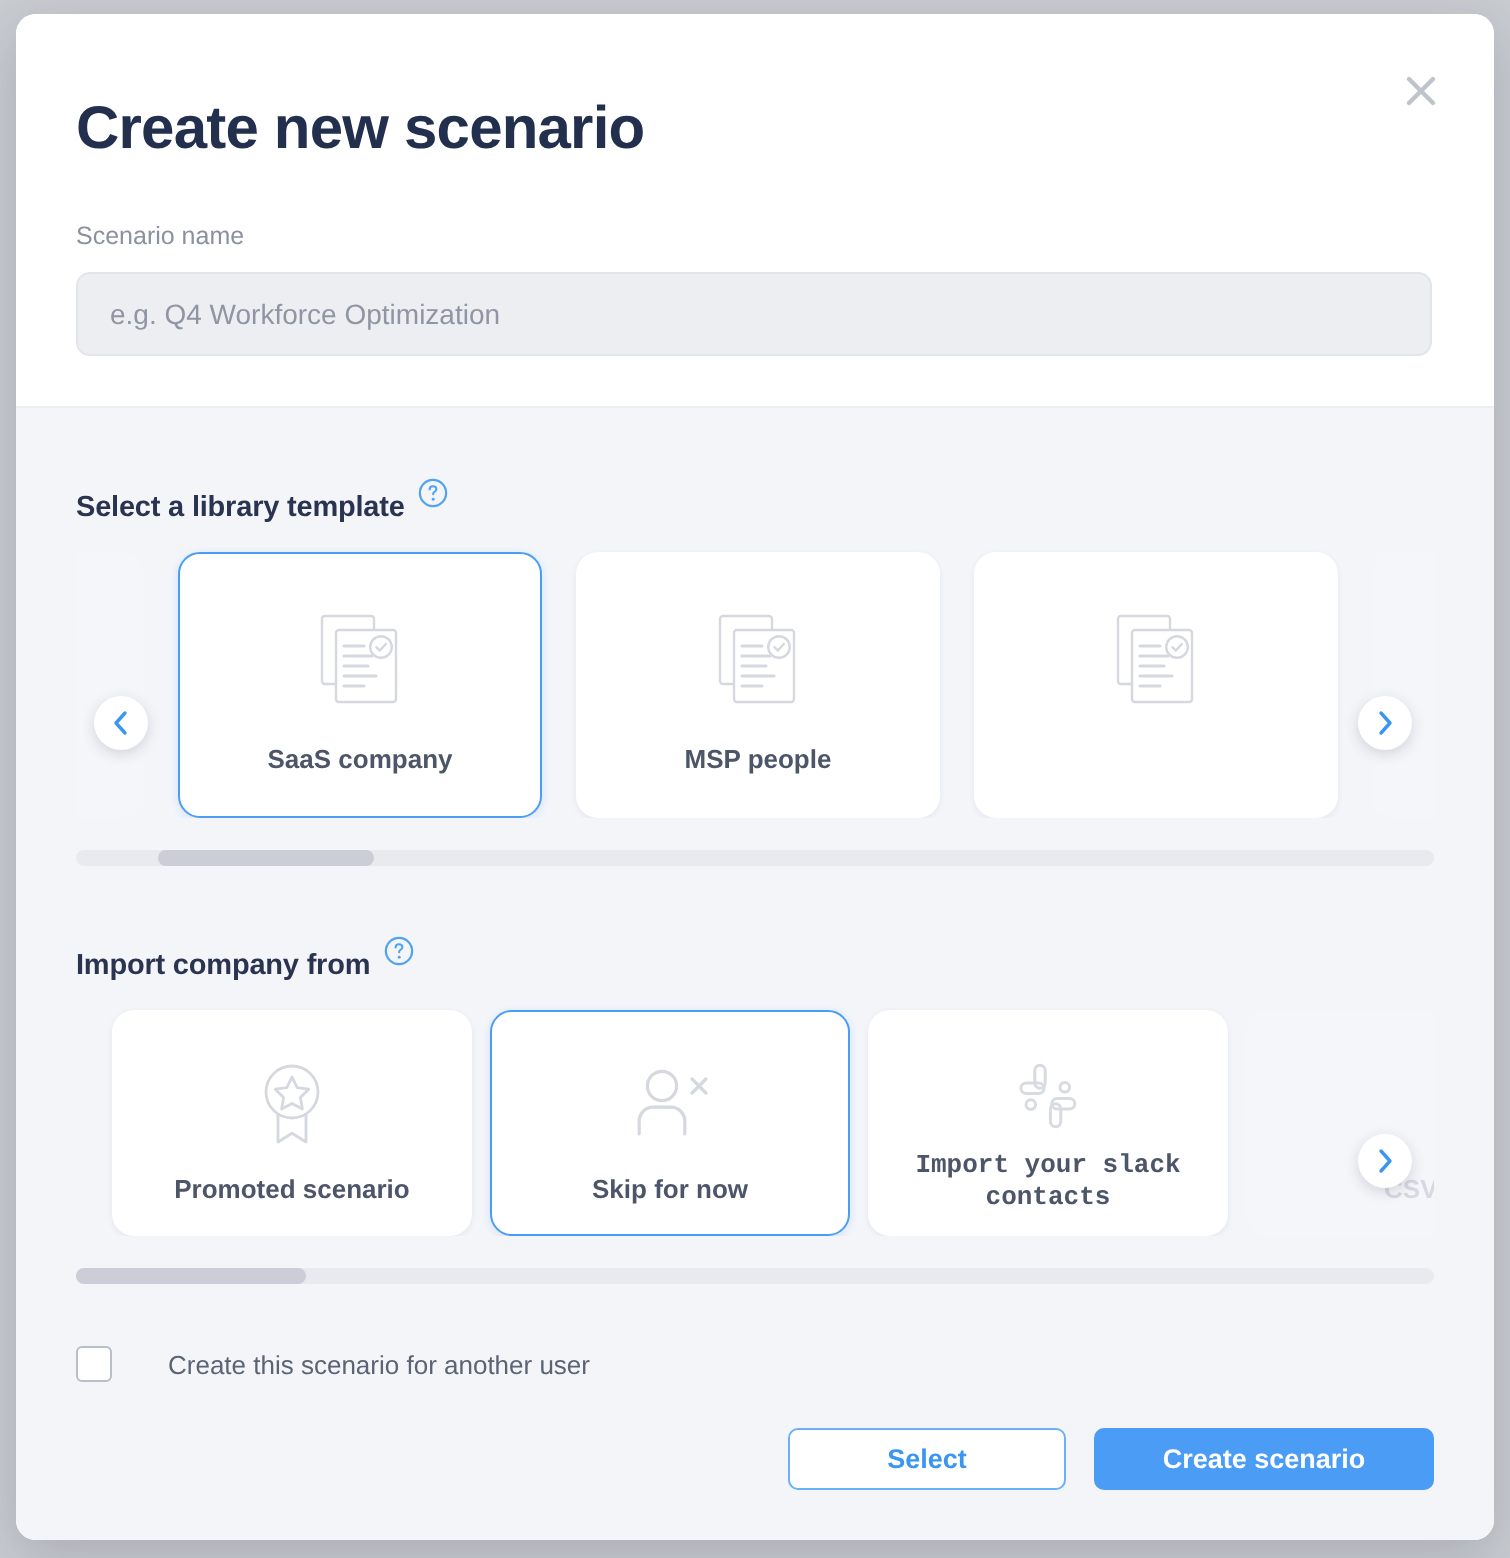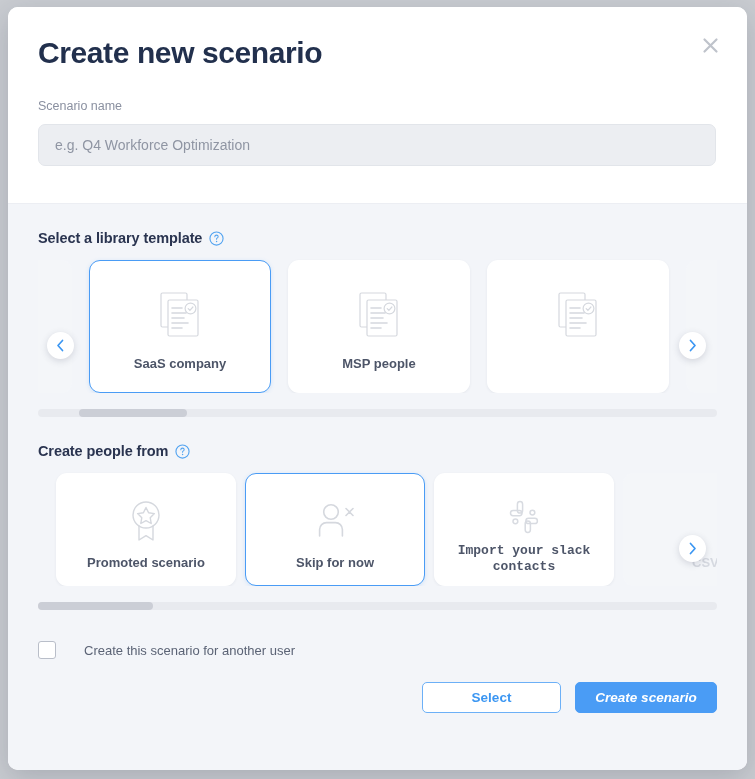--- a/index.html
+++ b/index.html
@@ -27,21 +27,21 @@
     overflow: hidden;
     box-shadow: 0 8px 28px rgba(26,35,56,0.18);
     display: flex;
     flex-direction: column;
   }
 
   
   .header {
     position: relative;
     background: #ffffff;
-    padding: 28px 30px 0 30px;
+    padding: 40px 30px 0 30px;
     height: 196px;
     flex: 0 0 196px;
   }
 
   .modal-title {
     font-size: 30px;
     font-weight: bold;
     color: #22304d;
     letter-spacing: -0.4px;
     line-height: 36px;
@@ -96,20 +96,21 @@
     align-items: center;
     gap: 7px;
     padding-top: 26px;
   }
   .section-title {
     font-size: 14.5px;
     font-weight: bold;
     color: #2a3category;
     color: #2a3450;
     letter-spacing: -0.1px;
+    margin-top: 16px;
   }
   .help-icon { width: 15px; height: 15px; cursor: pointer; display:block; }
 
   
   .carousel-wrap {
     position: relative;
     margin: 0 -30px;
     padding: 0 30px;
   }
   .carousel {
@@ -243,25 +244,24 @@
     align-items: center;
     justify-content: center;
   }
   .btn-secondary {
     width: 139px;
     background: #ffffff;
     border: 1.3px solid #6cb0f7;
     color: #3b96f2;
   }
   .btn-primary {
-    width: 142px;
+    width: 170px;
     background: #4a9cf5;
     border: 1.3px solid #4a9cf5;
     color: #ffffff;
-    font-style: italic;
   }
 </style>
 </head>
 <body>
 
 <div class="modal">
 
   <div class="header">
     <div class="modal-title">Create new scenario</div>
 
@@ -373,21 +373,21 @@
         </div>
 
       </div>
 
       <div class="scrollbar">
         <div class="scroll-thumb" style="left:6%; width:16%;"></div>
       </div>
     </div>
 
     <div class="section-head">
-      <span class="section-title">Create people from</span>
+      <span class="section-title">Import company from</span>
       <span>
         <svg class="help-icon" viewBox="0 0 16 16" aria-hidden="true">
           <circle cx="8" cy="8" r="7" fill="none" stroke="#52a3f0" stroke-width="1.2"></circle>
           <path d="M6.2 6.1c0-1 0.8-1.7 1.8-1.7s1.8 0.7 1.8 1.6c0 1.1-1.2 1.3-1.6 2.0-0.1 0.2-0.1 0.5-0.1 0.7" fill="none" stroke="#52a3f0" stroke-width="1.1" stroke-linecap="round"></path>
           <circle cx="8.1" cy="11.3" r="0.78" fill="#52a3f0"></circle>
         </svg>
       </span>
     </div>
 
     <div class="carousel-wrap">

